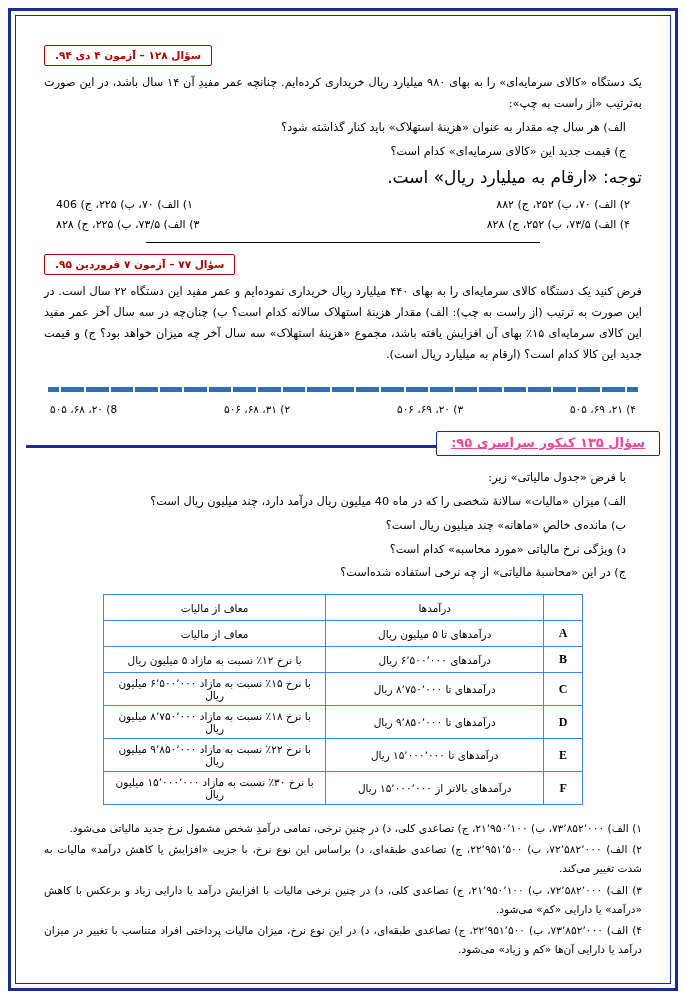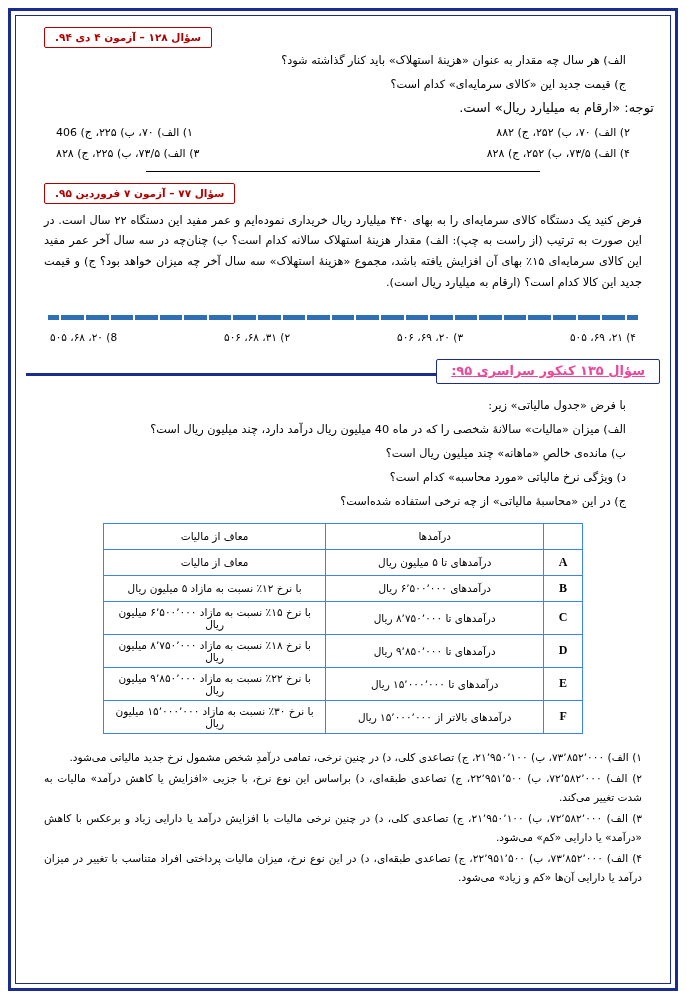--- a/index.html
+++ b/index.html
@@ -52,21 +52,21 @@
     padding: 3px 10px 4px 10px;
     border-radius: 2px;
     background: #ffffff;
     white-space: nowrap;
   }
   .head-row {
     text-align: left;
     padding-left: 18px;
     margin-top: 10px;
   }
-  .head-row.first { margin-top: 0; }
+  .head-row.first { margin-top: 18px; }
 
   .q-head-blue-wrap {
     position: relative;
     margin-top: 16px;
     height: 30px;
   }
   .q-head-blue-line {
     position: absolute;
     top: 14px;
     left: 0;
@@ -92,22 +92,22 @@
   
   .para {
     font-size: 11.3px;
     line-height: 1.85;
     text-align: justify;
     margin: 7px 18px 0 18px;
   }
   .para.tight { margin-top: 3px; }
   .para.ind { margin-right: 34px; }
   .note {
-    font-size: 13px;
-    margin: 4px 6px 0 18px;
+    font-size: 17px;
+    margin: 4px 18px 0 18px;
   }
 
   
   .choices {
     margin: 8px 30px 0 30px;
     font-size: 11px;
     line-height: 1.9;
   }
   .choices .crow {
     display: flex;
@@ -193,20 +193,21 @@
 <div class="page">
   <div class="frame-outer"></div>
   <div class="frame-inner"></div>
 
   <div class="content">
 
     <div class="head-row first">
       <span class="q-head-box">سؤال ۱۲۸ – آزمون ۴ دی ۹۴.</span>
     </div>
 
+    <div class="para"><span>یک دستگاه «کالای سرمایه‌ای» را به بهای ۹۸۰ میلیارد ریال خریداری کرده‌ایم. چنانچه عمر مفیدِ آن ۱۴ سال باشد، در این صورت به‌ترتیب «از راست به چپ»:</span></div>
 
     <div class="para tight ind">الف) هر سال چه مقدار به عنوان «هزینهٔ استهلاک» باید کنار گذاشته شود؟</div>
     <div class="para tight ind">ج) قیمت جدید این «کالای سرمایه‌ای» کدام است؟</div>
     <div class="note ind">توجه: «ارقام به میلیارد ریال» است.</div>
 
     <div class="choices">
       <div class="crow">
         <span class="cell">۲) الف) ۷۰، ب) ۲۵۲، ج) ۸۸۲</span>
         <span class="cell">۱) الف) ۷۰، ب) ۲۲۵، ج) 406</span>
       </div>

